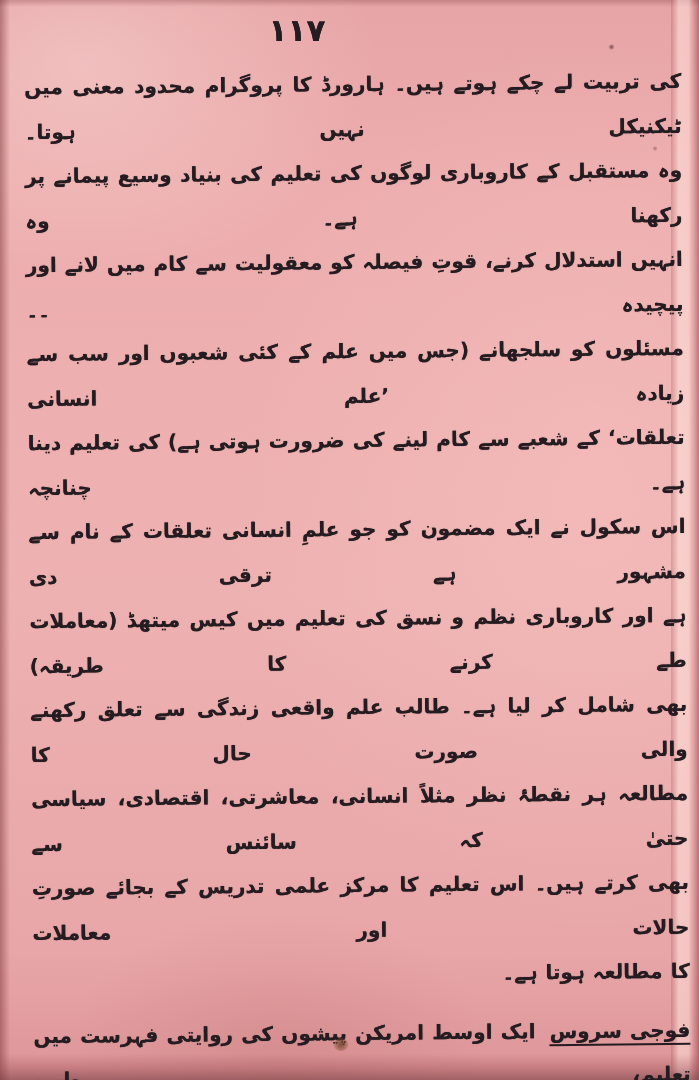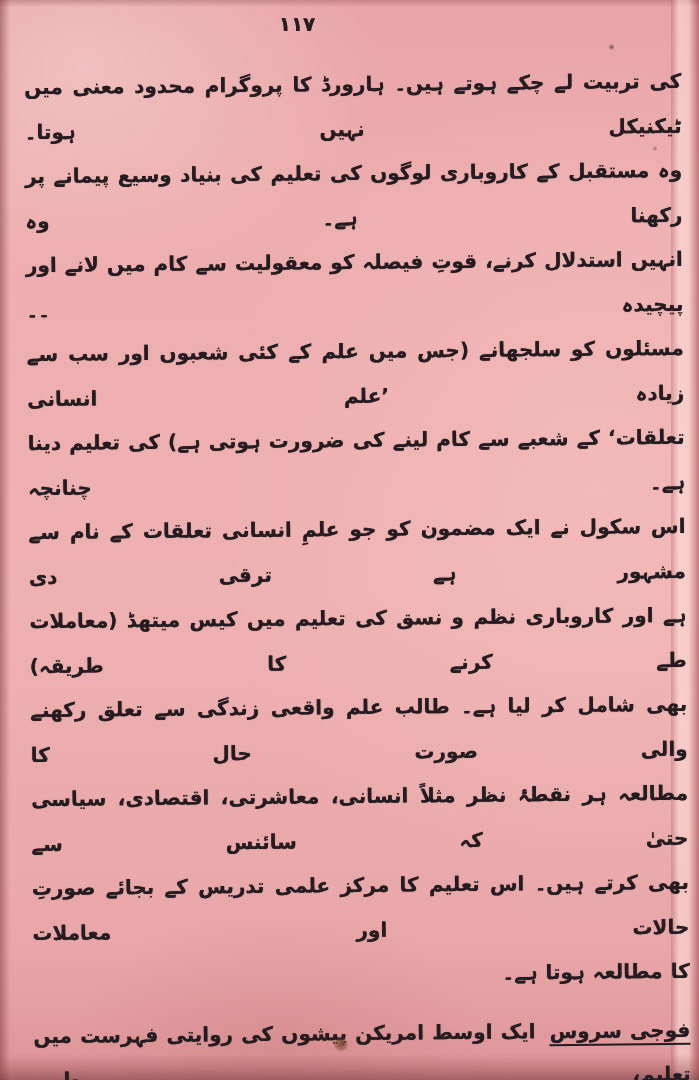--- a/index.html
+++ b/index.html
@@ -31,21 +31,21 @@
     background:radial-gradient(circle, rgba(108,66,40,0.85), rgba(130,80,50,0.35) 60%, rgba(130,80,50,0) 75%);
     filter:blur(0.5px);}
   .speck-1{position:absolute;left:608px;top:44px;width:7px;height:6px;border-radius:50%;
     background:radial-gradient(circle, rgba(70,40,45,0.7), rgba(70,40,45,0) 70%);}
   .speck-2{position:absolute;left:652px;top:146px;width:6px;height:5px;border-radius:50%;
     background:radial-gradient(circle, rgba(90,50,50,0.5), rgba(90,50,50,0) 70%);}
 
   .page-number{
     position:absolute;top:12px;left:252px;width:90px;
     text-align:center;
-    font-size:20px;font-weight:bold;
+    font-size:31px;font-weight:bold;
     letter-spacing:1px;
     text-shadow:0 0 0.6px currentColor;
   }
   .text-block{
     position:absolute;top:62px;right:18px;left:24px;
     transform:rotate(-0.55deg);
     transform-origin:50% 0;
     direction:rtl;
     font-size:20px;font-weight:bold;
     line-height:44.5px;

